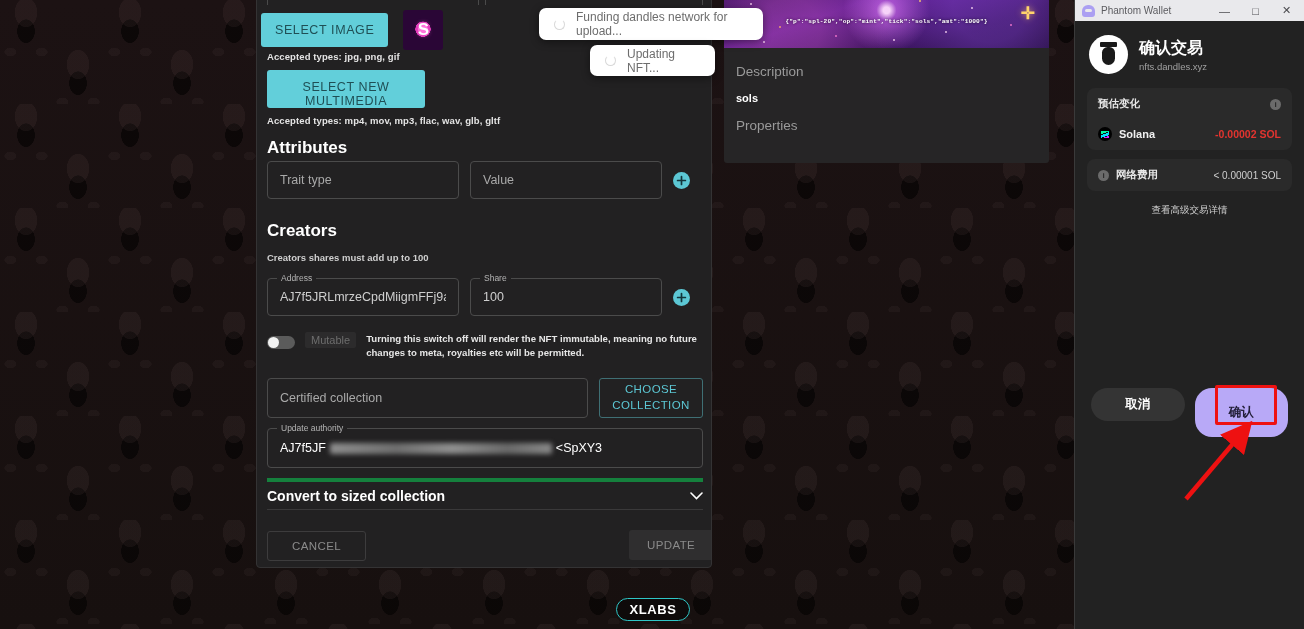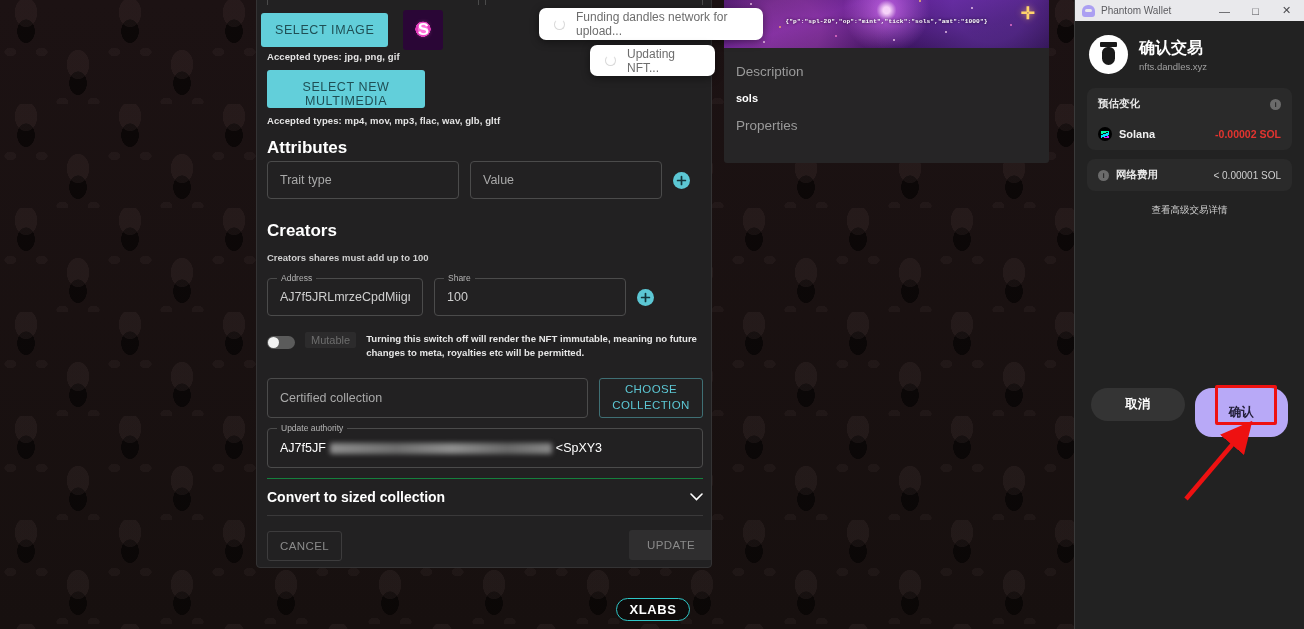--- a/index.html
+++ b/index.html
@@ -122,27 +122,27 @@
     display: flex; flex-direction: column; align-items: center; justify-content: center;
     cursor: pointer; letter-spacing: .4px;
     font-family: "Liberation Sans", sans-serif;
   }
   .blurred-text {
     display: inline-block; height: 11px; border-radius: 2px;
     background: linear-gradient(90deg,#8e8e8e,#6f6f6f 30%,#909090 55%,#6a6a6a 80%,#888);
     filter: blur(2.5px); vertical-align: middle;
   }
   .accordion {
-    border-top: 1px solid #15803d; border-bottom: 1px solid #3a393a;
-    height: 38px; display: flex; align-items: center; justify-content: space-between;
+    border-top: 4px solid #15803d; border-bottom: 1px solid #3a393a;
+    height: 32px; display: flex; align-items: center; justify-content: space-between;
     color: #fff; font-size: 14px; font-weight: bold; cursor: pointer;
   }
   .btn-ghost {
     border: 1px solid #3d3c3d; background: transparent; color: #8b8b8b;
-    font-size: 11.5px; border-radius: 3px; padding: 8px 12px; cursor: pointer;
+    font-size: 11.5px; border-radius: 3px; padding: 8px 24px; cursor: pointer;
     letter-spacing: .4px; font-family: "Liberation Sans", sans-serif;
   }
   .btn-disabled {
     background: #2f2e2f; color: #8a8a8a; border: none;
     font-size: 11.5px; border-radius: 3px; padding: 9px 18px; cursor: default;
     letter-spacing: .4px; font-family: "Liberation Sans", sans-serif;
   }
 
   
   .preview-panel {
@@ -336,21 +336,21 @@
         <path d="M5.5 1.6v7.8M1.6 5.5h7.8" stroke="#13343a" stroke-width="1.7" stroke-linecap="round"></path>
       </svg>
     </div>
   </div>
 
   <div style="position:absolute;left:10px;top:230px;" class="section-title">Creators</div>
 
   <div style="position:absolute;left:10px;top:261px;color:#cfcfcf;font-size:9.5px;font-weight:bold;">Creators shares must add up to 100</div>
 
   <div style="position:absolute;left:10px;top:287px;width:436px;display:flex;align-items:center;gap:11px;">
-    <div class="field" style="width:156px;">
+    <div class="field" style="width:192px;">
       <span class="legend">Address</span>
       <span style="overflow:hidden;white-space:nowrap;">AJ7f5JRLmrzeCpdMiigmFFj9aJQs</span>
     </div>
     <div class="field" style="width:192px;">
       <span class="legend">Share</span>
       <span>100</span>
     </div>
     <div class="plus-btn">
       <svg width="11" height="11" viewBox="0 0 11 11">
         <path d="M5.5 1.6v7.8M1.6 5.5h7.8" stroke="#13343a" stroke-width="1.7" stroke-linecap="round"></path>

